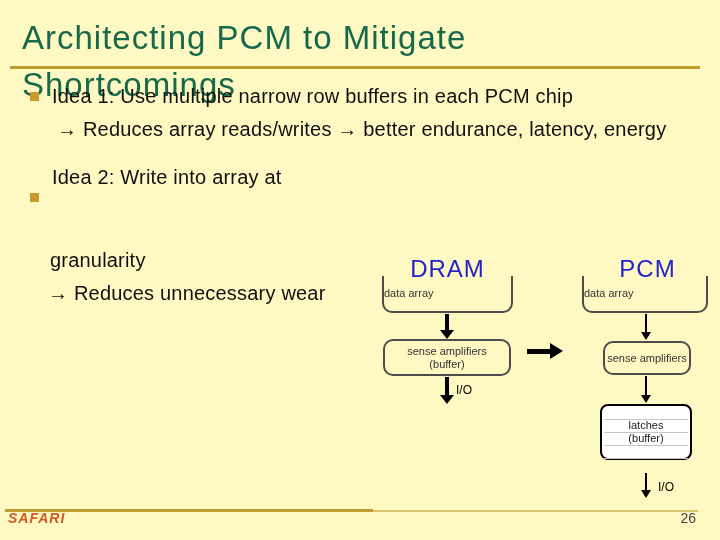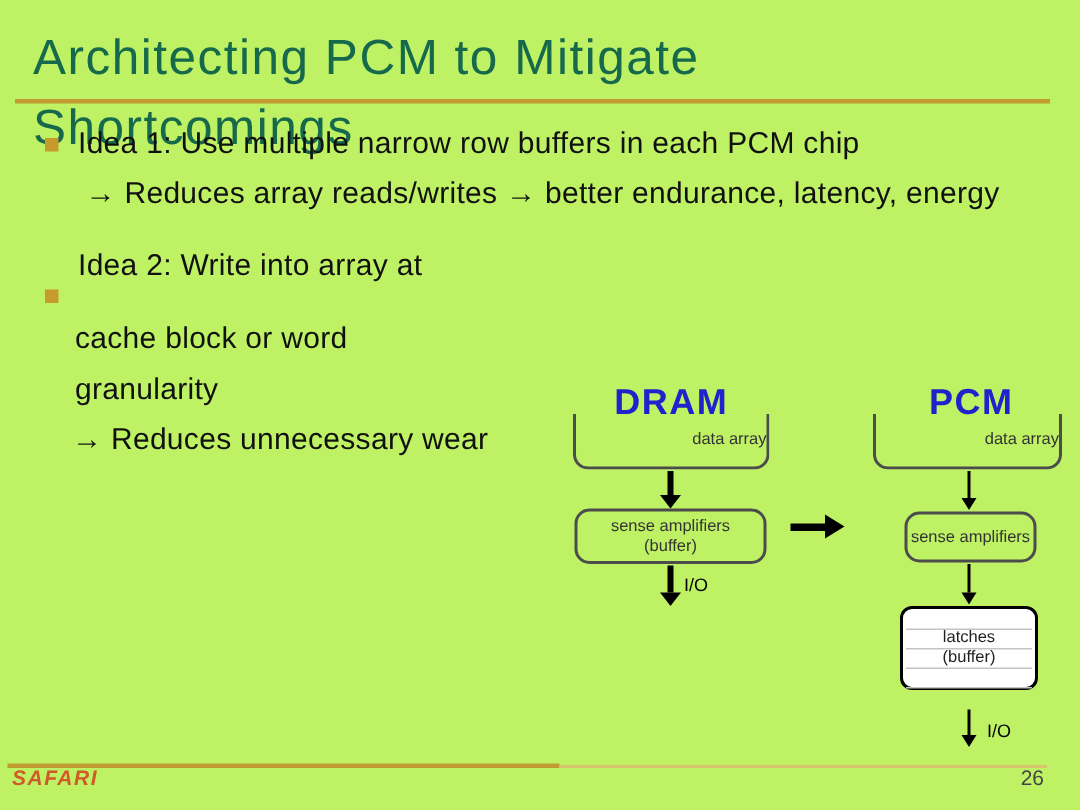--- a/index.html
+++ b/index.html
@@ -1,42 +1,42 @@
 <!DOCTYPE html>
 <html><head>
 <meta charset="utf-8">
 <style>
   html,body{margin:0;padding:0;background:#888;}
   .slide{
-    position:relative; width:720px; height:540px; background:#bef264;
+    position:relative; width:720px; height:540px; background:#fef9c3;
     font-family:"Liberation Sans","DejaVu Sans",sans-serif; overflow:hidden;
     margin:0 auto;
   }
   .abs{position:absolute;}
   
   .title-line{
     left:22px; color:#17694B; font-size:33px; letter-spacing:1px;
     line-height:40px; white-space:nowrap; z-index:1;
   }
   .title-rule{left:10px; top:66px; width:690px; height:3px; background:#BF9B30; z-index:2;}
   
   .bullet-sq{width:9px; height:9px; background:#C79A2C; z-index:3;}
   .body-text{color:#111; font-size:20px; letter-spacing:.2px; line-height:26px; white-space:nowrap; z-index:3;}
   
   .openbox{
     border-left:2px solid #4c4c4c; border-right:2px solid #4c4c4c; border-bottom:2px solid #4c4c4c;
-    border-radius:0 0 10px 10px; display:flex; align-items:center; justify-content:flex-end;
+    border-radius:0 0 10px 10px; display:flex; align-items:center; justify-content:flex-start;
     box-sizing:border-box;
   }
   .roundbox{
     border:2px solid #4c4c4c; border-radius:10px; box-sizing:border-box;
     display:flex; flex-direction:column; align-items:center; justify-content:center;
   }
   .boxtext{font-size:11px; color:#333; line-height:13px; text-align:center;}
-  .chip-label{color:#2222CC; font-size:24px; font-weight:bold; letter-spacing:1px; white-space:nowrap;}
+  .chip-label{color:#2222CC; font-size:24px; font-weight:normal; letter-spacing:1px; white-space:nowrap;}
   
   .arrow-down{display:flex; flex-direction:column; align-items:center;}
   .arrow-down .stem{flex:1; background:#000;}
   .stem-thick{width:4px;}
   .stem-thin{width:2px;}
   .head-thick{width:0;height:0;border-left:7px solid transparent;border-right:7px solid transparent;border-top:9px solid #000;}
   .head-thin{width:0;height:0;border-left:5px solid transparent;border-right:5px solid transparent;border-top:8px solid #000;}
   .arrow-right{display:flex; align-items:center;}
   .arrow-right .stem-h{width:23px; height:5px; background:#000;}
   .arrow-right .head-r{width:0;height:0;border-top:8px solid transparent;border-bottom:8px solid transparent;border-left:13px solid #000;}
@@ -68,21 +68,20 @@
   <div class="abs title-line" style="top:18px;">Architecting PCM to Mitigate</div>
   <div class="abs title-rule"></div>
   <div class="abs title-line" style="top:65px;">Shortcomings</div>
 
   <div class="abs bullet-sq" style="left:30px; top:92px;"></div>
   <div class="abs body-text" style="left:52px; top:83px;">Idea 1: Use multiple narrow row buffers in each PCM chip</div>
   <div class="abs body-text" style="left:57px; top:116px;">→ Reduces array reads/writes → better endurance, latency, energy</div>
 
   <div class="abs bullet-sq" style="left:30px; top:193px;"></div>
   <div class="abs body-text" style="left:52px; top:164px;">Idea 2: Write into array at</div>
-  <div class="abs body-text" style="left:50px; top:213px;">cache block or word</div>
   <div class="abs body-text" style="left:48px; top:280px;">→ Reduces unnecessary wear</div>
   <div class="abs body-text" style="left:50px; top:247px;">granularity</div>
 
   <div class="abs" style="left:375px; top:255px; width:145px; height:160px;">
     <div class="abs chip-label" style="left:0; width:145px; top:0; text-align:center;">DRAM</div>
     <div class="abs openbox" style="left:7px; top:21px; width:131px; height:37px;">
       <span class="boxtext">data array</span>
     </div>
     <div class="abs arrow-down" style="left:65px; top:59px; height:25px;">
       <div class="stem stem-thick"></div>

